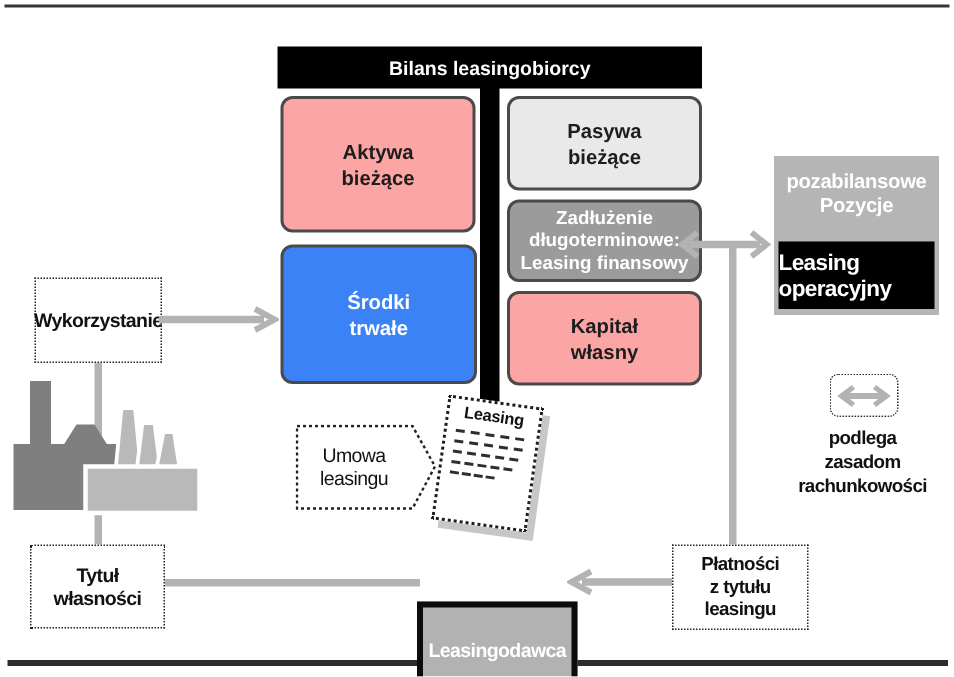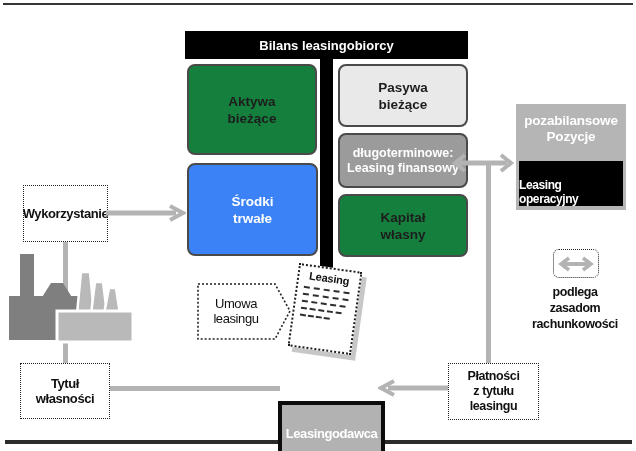--- a/index.html
+++ b/index.html
@@ -3,29 +3,29 @@
 <meta charset="utf-8">
 <style>
   html,body{margin:0;padding:0;background:#fff;}
   #stage{position:relative;width:636px;height:451px;background:#ffffff;overflow:hidden;
          font-family:"Liberation Sans","DejaVu Sans",sans-serif;}
   .abs{position:absolute;}
   .rule{background:#353535;}
   .page-title{font-size:19px;font-weight:bold;color:#151515;line-height:23px;letter-spacing:-0.2px;}
   .hdr{background:#000;color:#fff;font-size:13px;font-weight:bold;display:flex;align-items:center;justify-content:center;}
   .bsbox{border:2px solid #4a4a4a;border-radius:8px;display:flex;align-items:center;justify-content:center;
-         text-align:center;font-weight:bold;font-size:13.5px;line-height:17px;color:#1d1d1d;background:#15803d;}
+         text-align:center;font-weight:bold;font-size:13.5px;line-height:17px;color:#1d1d1d;background:#fca5a5;}
   .bsbox.gray{background:#3b82f6;color:#fff;justify-content:center;}
   .bsbox.lgray{background:#e9e9e9;}
   .bsbox.mgray{background:#9b9b9b;color:#fff;font-size:12.5px;line-height:15px;}
   .vbar{background:#000;}
   .panel{background:#b5b5b5;}
   .panel-title{color:#fff;font-weight:bold;font-size:13.5px;line-height:16px;text-align:center;letter-spacing:-0.2px;}
-  .blackbox{background:#000;color:#fff;display:flex;align-items:flex-end;justify-content:center;
-            font-size:12px;font-weight:bold;letter-spacing:-0.4px;}
+  .blackbox{background:#000;color:#fff;display:flex;align-items:center;justify-content:center;
+            font-size:15px;font-weight:bold;letter-spacing:-0.4px;}
   .dotted{border:1.5px dotted #222;background:#fff;display:flex;align-items:center;justify-content:center;
           text-align:center;font-weight:bold;font-size:13px;line-height:15px;color:#111;letter-spacing:-0.4px;}
   .connector{background:#b3b3b3;}
   .lessor{background:#b2b2b2;border:4px solid #0c0c0c;display:flex;align-items:center;justify-content:center;
           color:#fff;font-weight:bold;font-size:13px;letter-spacing:-0.4px;}
   .legend-text{font-weight:bold;font-size:12.5px;line-height:16px;color:#111;text-align:center;letter-spacing:-0.4px;}
   .doc{background:#fff;border:2px dotted #1e1e1e;box-shadow:5px 5px 0 #c7c7c7;transform:rotate(8deg);}
   .doc-title{font-weight:bold;font-size:11px;color:#111;text-align:center;margin-top:3px;letter-spacing:-0.2px;}
   .doc-line{border-top:2px dashed #2e2e2e;height:0;margin:5px 5px 0 6px;}
   .callout-text{display:flex;align-items:center;justify-content:center;text-align:center;
@@ -64,20 +64,21 @@
   </div>
 
   <div class="abs bsbox lgray" style="left:338px;top:64px;width:126px;height:59px;">
     <div>
       <div>Pasywa</div>
       <div>bieżące</div>
     </div>
   </div>
   <div class="abs bsbox mgray" style="left:338px;top:133px;width:126px;height:51px;">
     <div>
+      <div>Zadłużenie</div>
       <div>długoterminowe:</div>
       <div>Leasing finansowy</div>
     </div>
   </div>
   <div class="abs bsbox" style="left:338px;top:194px;width:126px;height:59px;">
     <div>
       <div>Kapitał</div>
       <div>własny</div>
     </div>
   </div>

